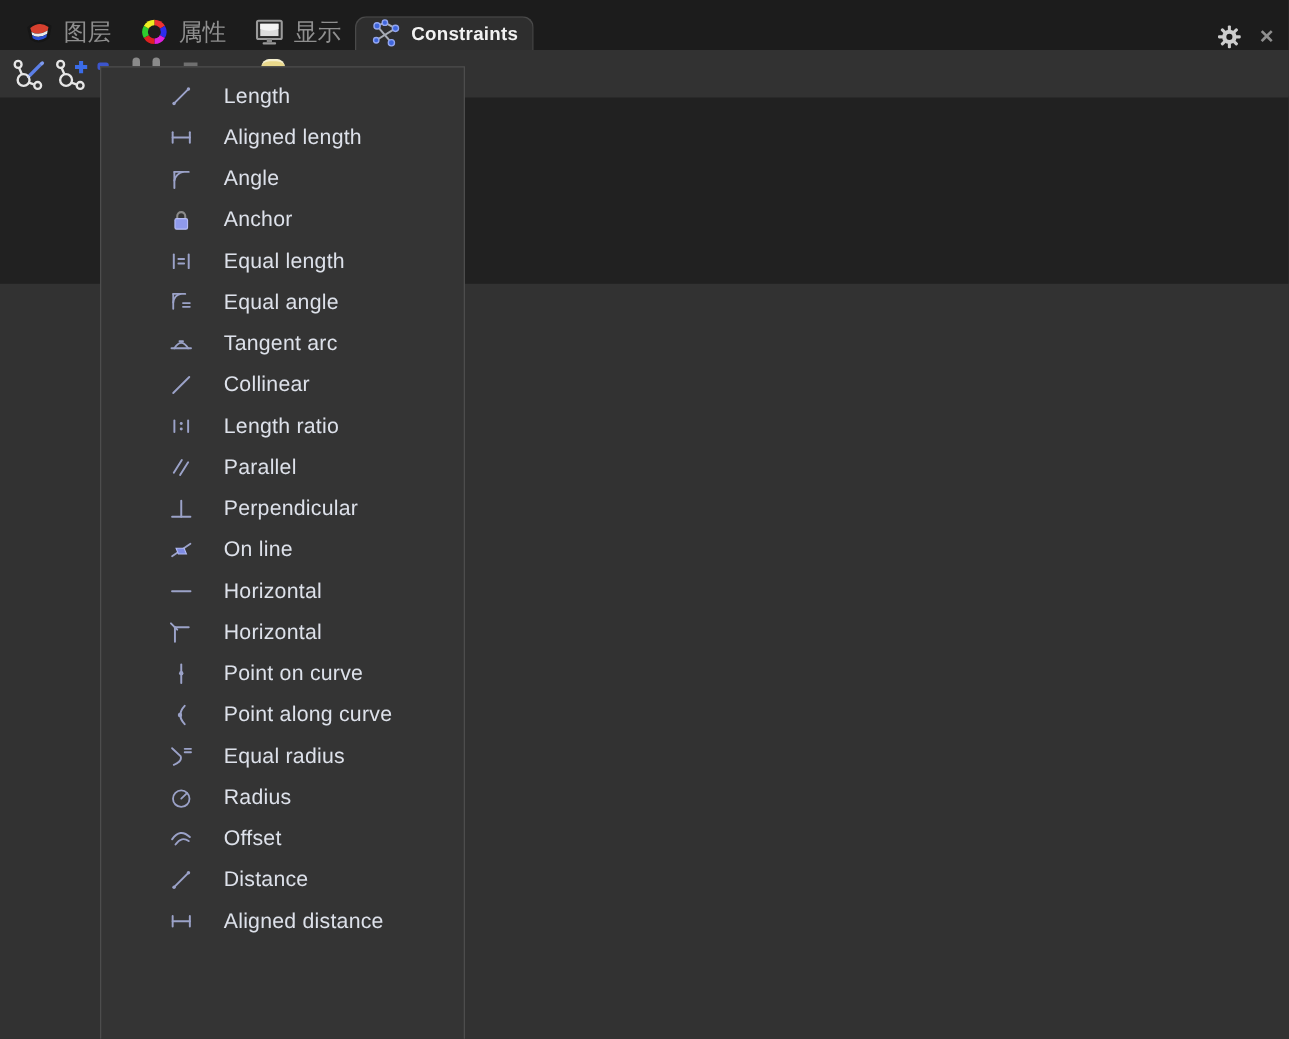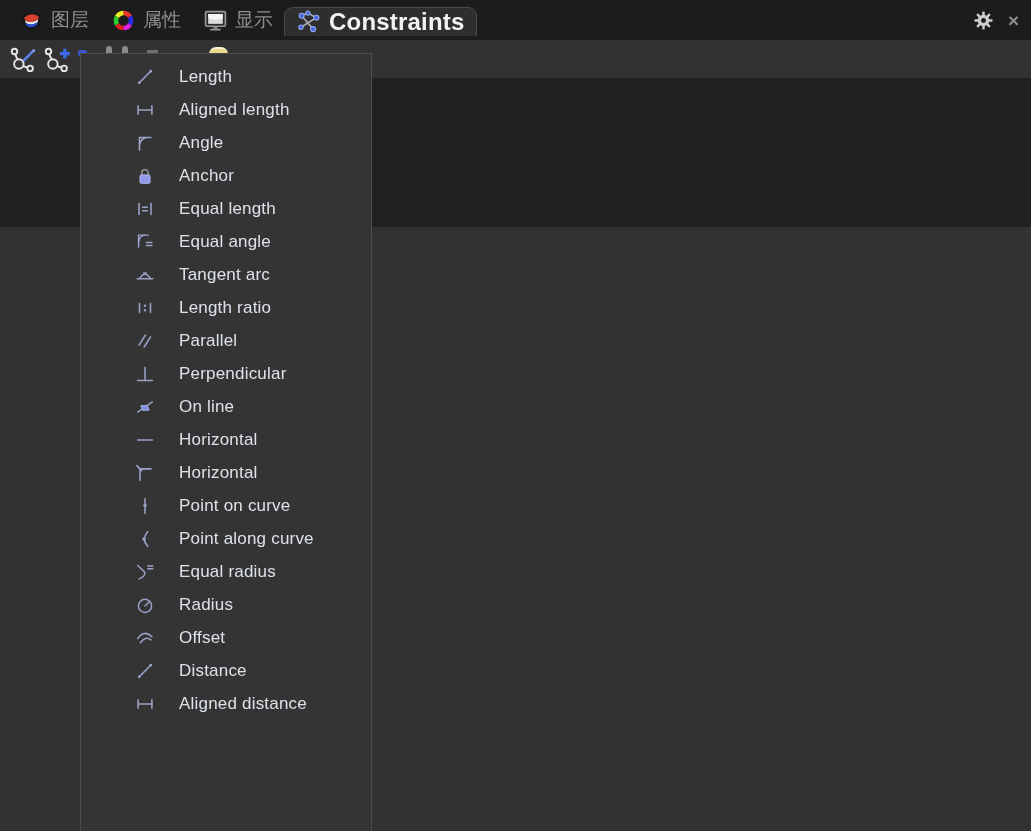--- a/index.html
+++ b/index.html
@@ -6,36 +6,36 @@
   body{
     width:1031px;height:831px;overflow:hidden;position:relative;
     background:var(--panel_bg,#323232);
     font-family:"Liberation Sans","DejaVu Sans",sans-serif;
     -webkit-font-smoothing:antialiased;
   }
   
   .tabbar{
     position:absolute;top:0;left:0;right:0;height:40px;
     background:var(--tabbar_bg,#1c1c1c);
-    display:flex;align-items:center;z-index:3;
+    display:flex;align-items:flex-end;z-index:3;
   }
   .tabs{display:flex;align-items:stretch;padding-left:8px;}
   .tab{
     display:flex;align-items:center;gap:7px;padding:0 11px;
     color:var(--inactive_tab_text,#8f8f8f);font-size:19px;cursor:default;
     box-sizing:border-box;
   }
   .tab .icon{display:flex;align-items:center;}
   .tab .icon svg{width:25px;height:25px;display:block;}
   .tab.active{
     background:var(--active_tab_bg,#2e2e2e);
     border:1px solid #4a4a4a;border-bottom:none;
     border-radius:9px 9px 0 0;margin-top:2px;
     color:var(--active_tab_text,#f2f2f2);
-    font-size:24px;font-weight:700;letter-spacing:.2px;
+    font-size:15px;font-weight:700;letter-spacing:.2px;
   }
   .tab.active .icon svg{width:26px;height:26px;}
   .tabbar-actions{margin-left:auto;display:flex;align-items:center;gap:14px;padding-right:12px;}
   .gear-btn{display:flex;align-items:center;}
   .gear-btn svg{width:21px;height:21px;display:block;}
   .close-btn{color:#8f8f8f;font-size:19px;font-weight:700;line-height:1;}
   
   .toolbar{
     position:absolute;top:40px;left:0;right:0;height:38px;
     background:var(--panel_bg,#323232);
@@ -372,20 +372,28 @@
         <span class="icon">
           <svg viewBox="0 0 24 24" style="color:#9ba2c8">
             <use href="#sym-tangent-arc"></use>
           </svg>
         </span>
         <span class="mi-label">Tangent arc</span>
       </div>
       <div class="mi">
         <span class="icon">
           <svg viewBox="0 0 24 24" style="color:#9ba2c8">
+            <use href="#sym-collinear"></use>
+          </svg>
+        </span>
+        <span class="mi-label">Collinear</span>
+      </div>
+      <div class="mi">
+        <span class="icon">
+          <svg viewBox="0 0 24 24" style="color:#9ba2c8">
             <use href="#sym-length-ratio"></use>
           </svg>
         </span>
         <span class="mi-label">Length ratio</span>
       </div>
       <div class="mi">
         <span class="icon">
           <svg viewBox="0 0 24 24" style="color:#9ba2c8">
             <use href="#sym-parallel"></use>
           </svg>

